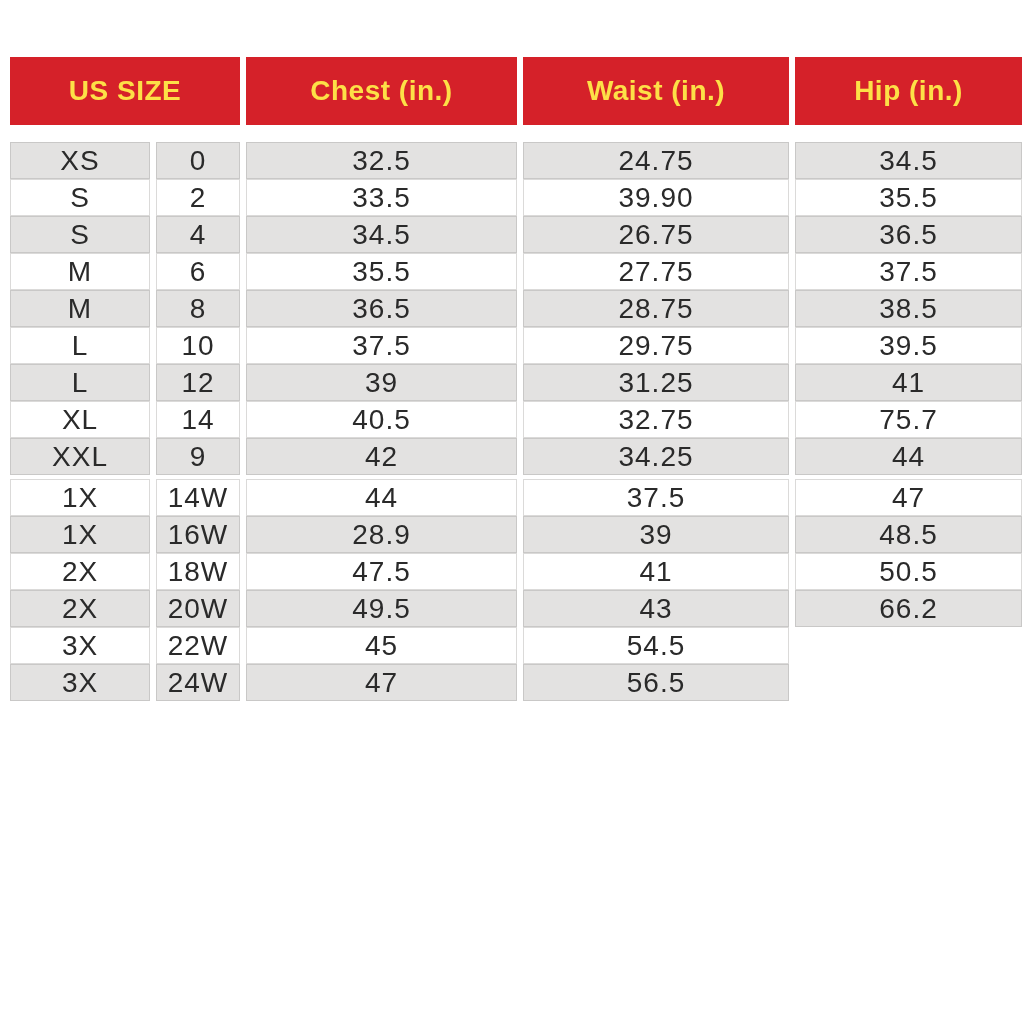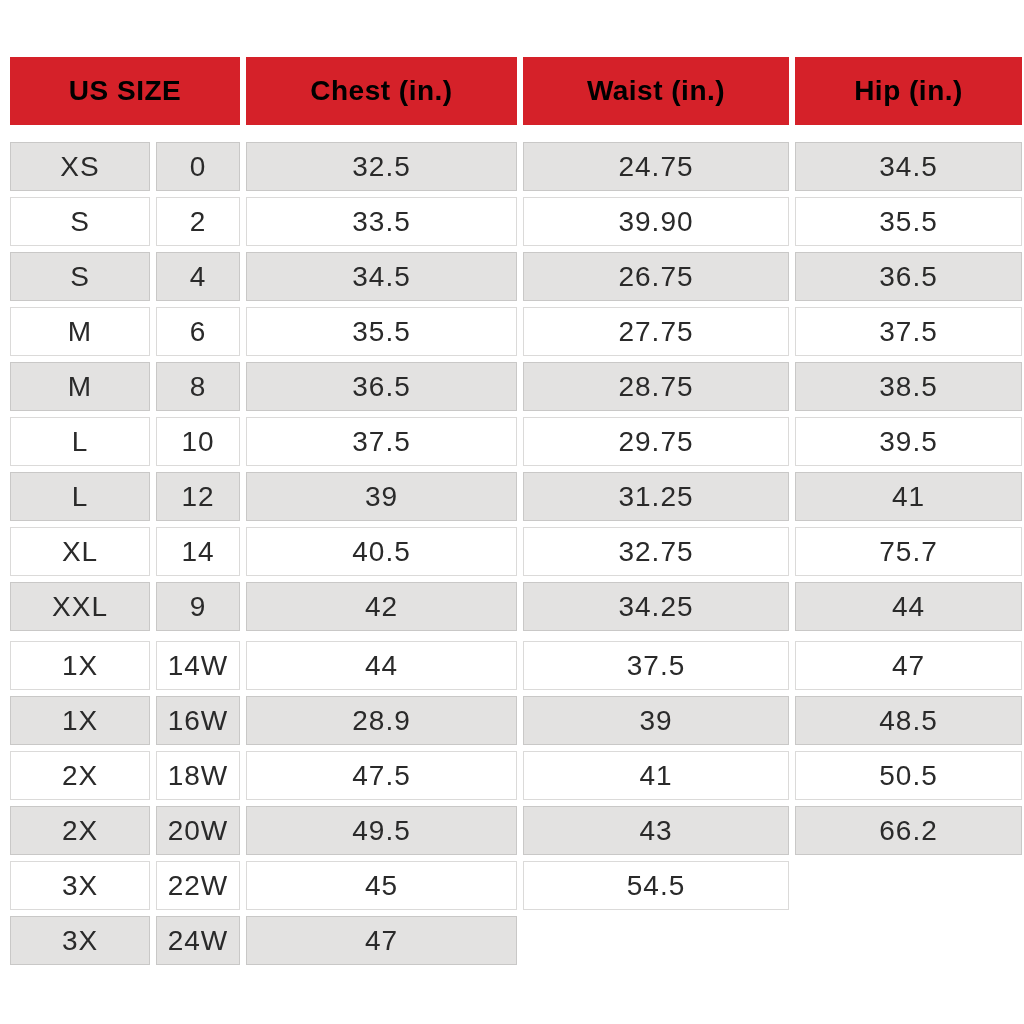--- a/index.html
+++ b/index.html
@@ -19,33 +19,33 @@
     left: 10px;
     top: 57px;
     width: 1012px;
     display: flex;
     flex-direction: column;
   }
   .row {
     display: grid;
     grid-template-columns: 140px 84px 271px 266px 227px;
     column-gap: 6px;
-    height: 49px;
-    margin-bottom: 6px;
+    height: 37px;
+    margin-bottom: 0;
   }
   .row.header {
     height: 68px;
     margin-bottom: 17px;
   }
   .row.group-break {
     margin-top: 4px;
   }
   .hcell {
     background: #d52129;
-    color: #000000;
+    color: #fde047;
     font-weight: bold;
     font-size: 28px;
     letter-spacing: 0.5px;
     display: flex;
     align-items: center;
     justify-content: center;
   }
   .hcell.us {
     grid-column: 1 / 3;
   }
@@ -185,15 +185,16 @@
     <div class="cell">3X</div>
     <div class="cell">22W</div>
     <div class="cell">45</div>
     <div class="cell">54.5</div>
   </div>
 
   <div class="row alt">
     <div class="cell">3X</div>
     <div class="cell">24W</div>
     <div class="cell">47</div>
+    <div class="cell">56.5</div>
   </div>
 
 </div>
 
 </body></html>

